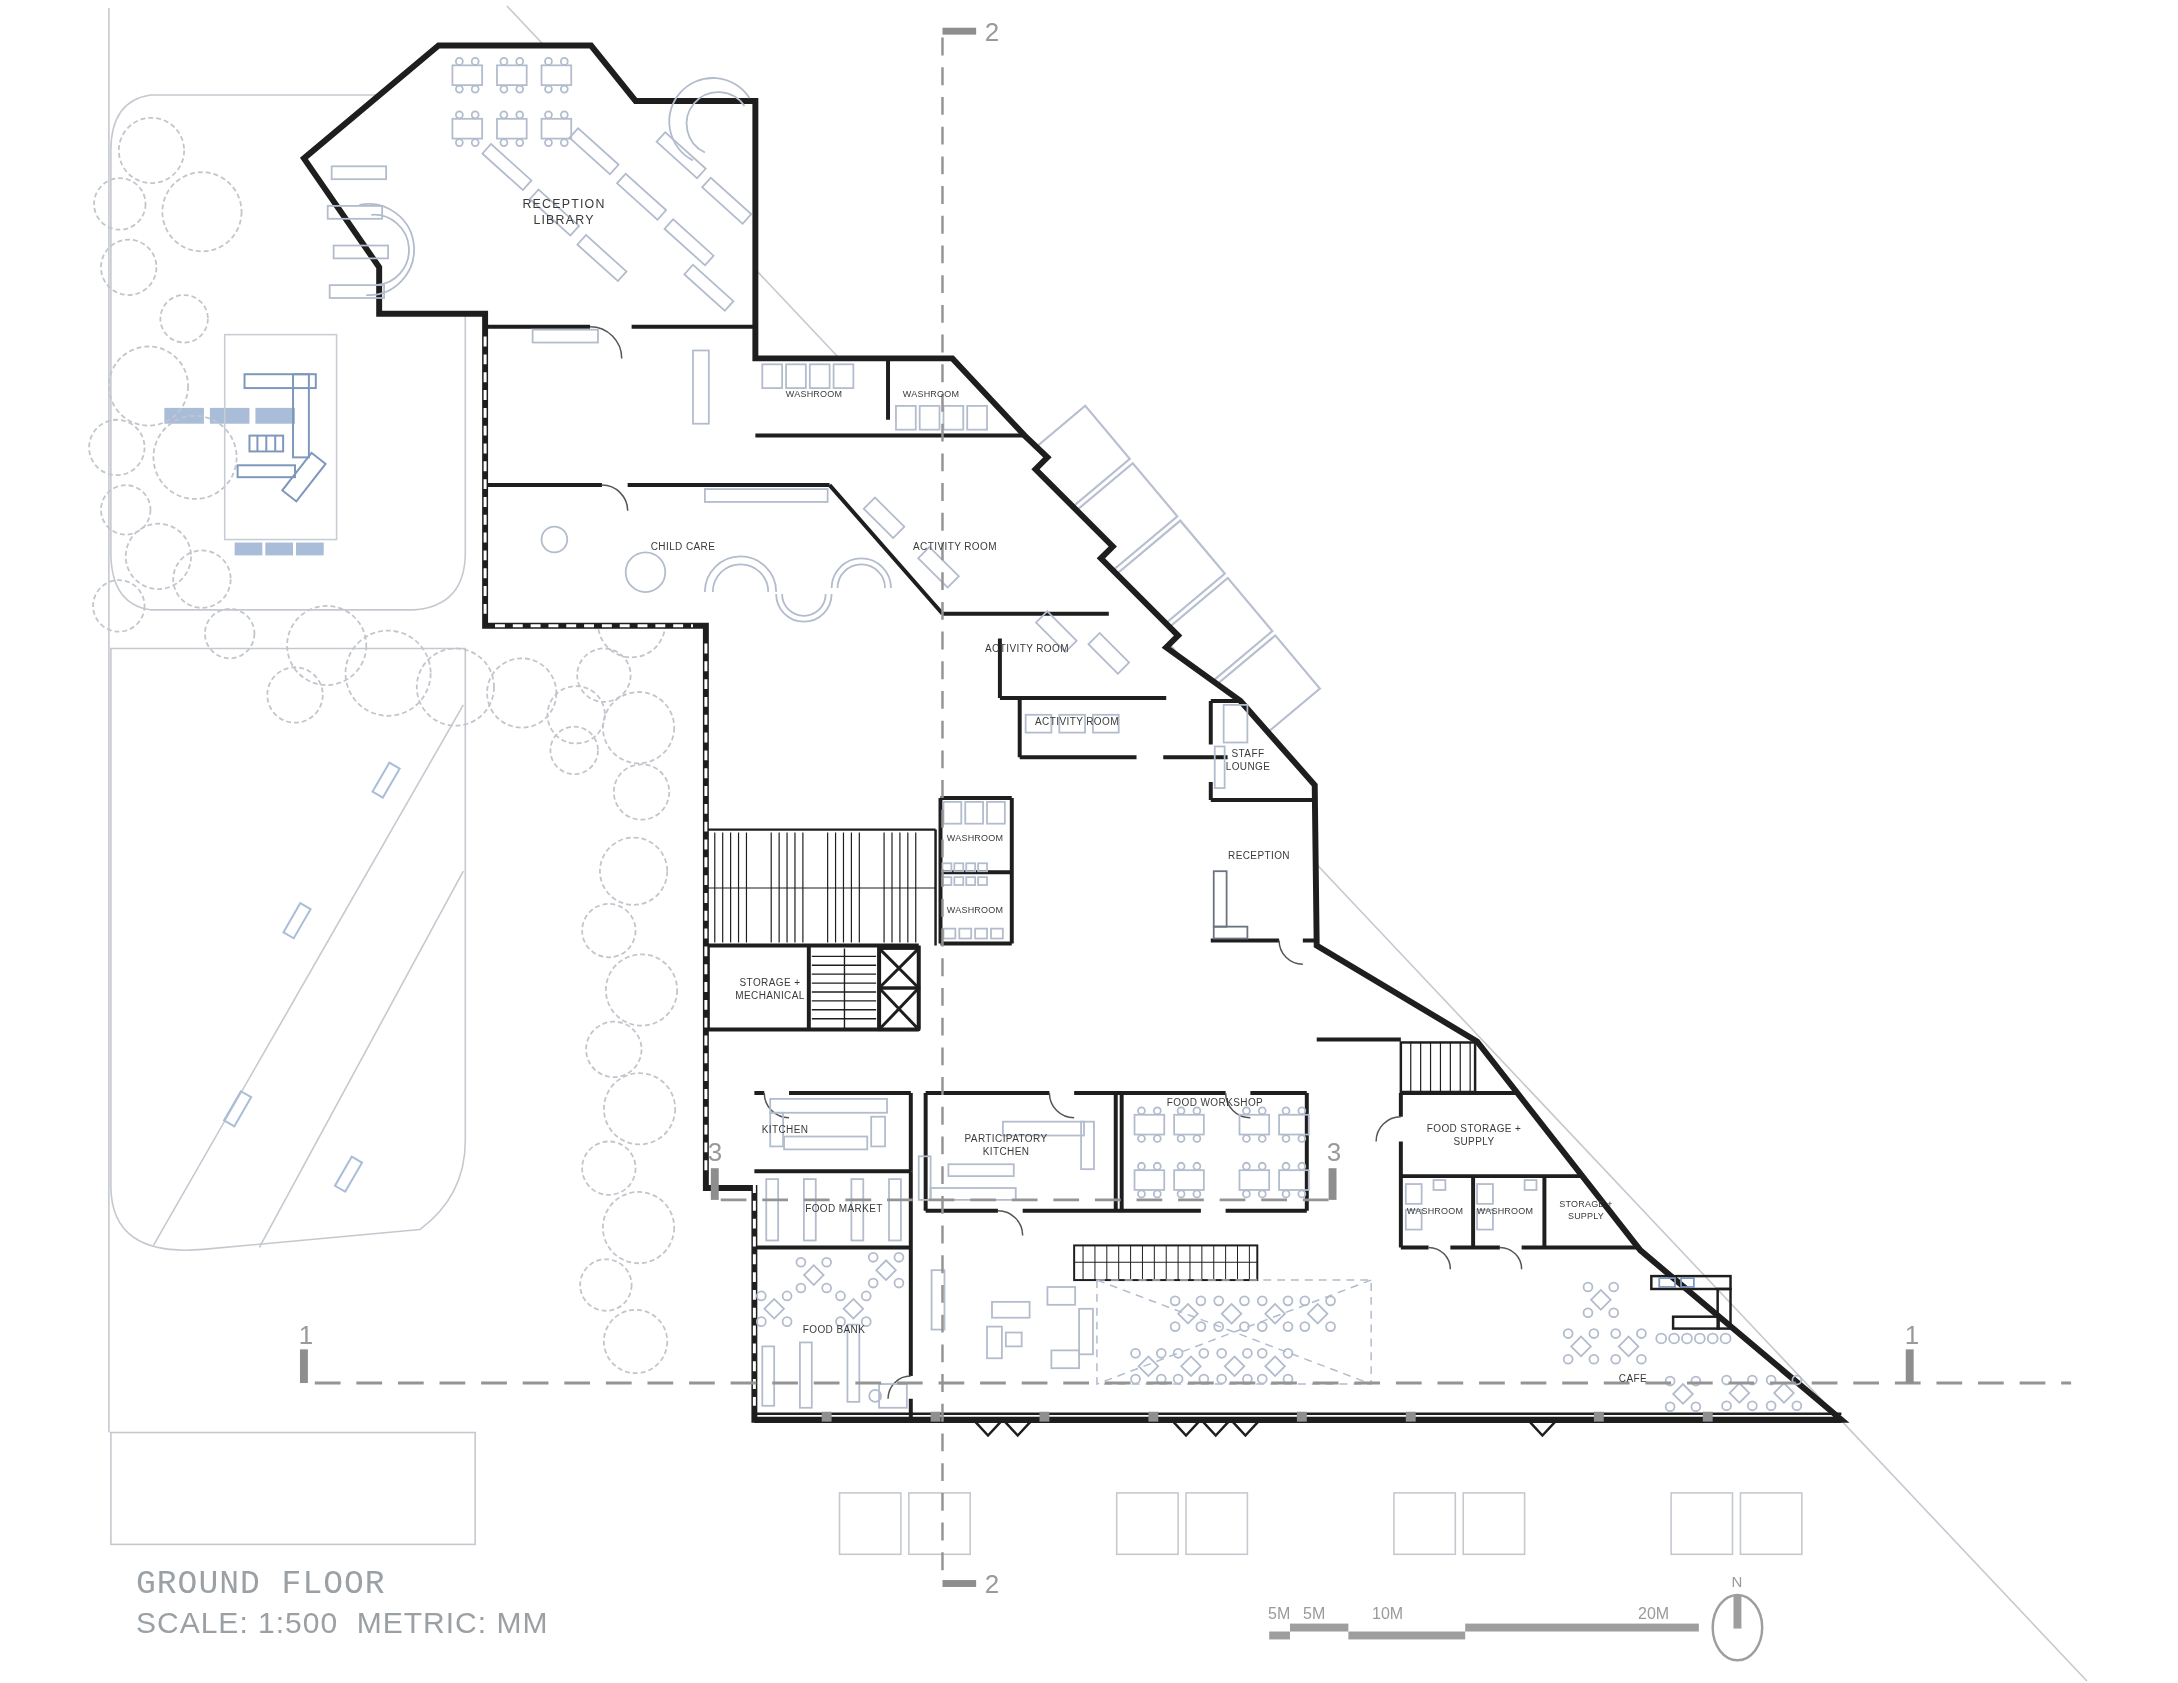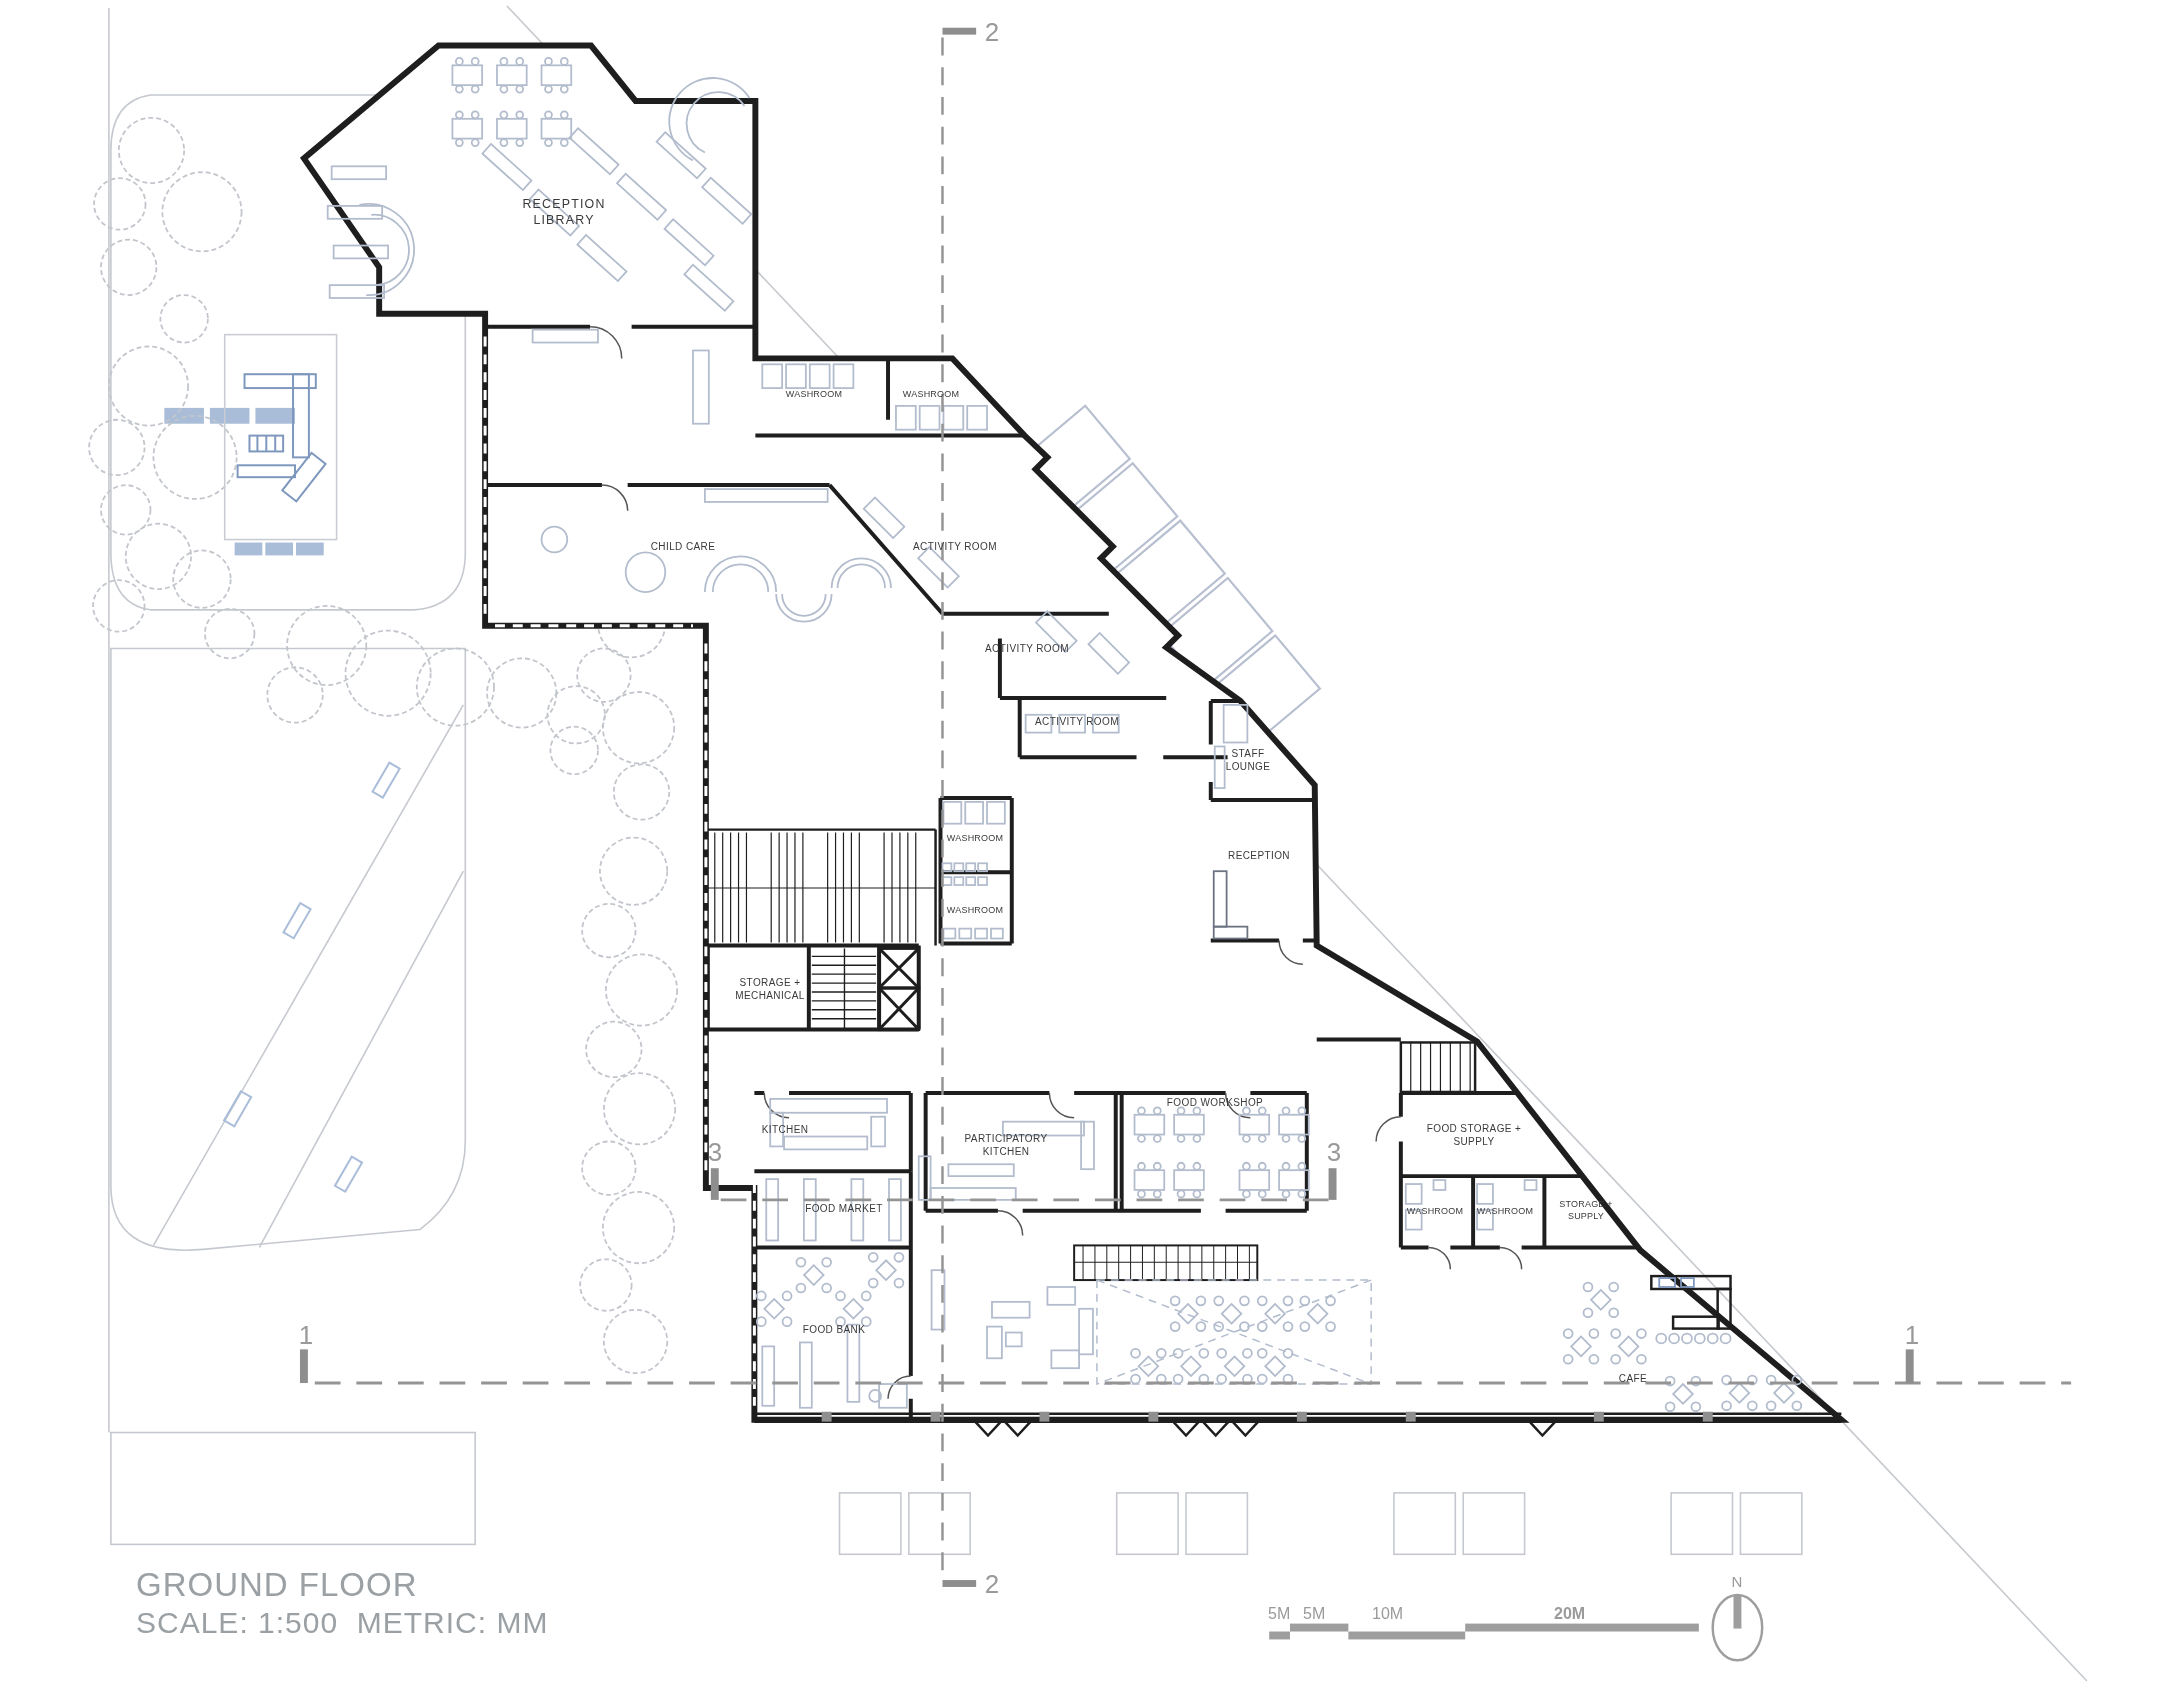--- a/index.html
+++ b/index.html
@@ -4,21 +4,21 @@
 <style>
   html,body{margin:0;padding:0;background:#fff;}
   .sheet{position:relative;width:2178px;height:1683px;background:#ffffff;overflow:hidden;
          font-family:"Liberation Sans", sans-serif;}
   .sheet svg{position:absolute;left:0;top:0;}
   .plan-label{position:absolute;transform:translate(-50%,-50%);font-size:10px;line-height:1.3;
               letter-spacing:0.4px;color:#3a3a3a;text-align:center;white-space:pre-line;}
   .plan-label.small{font-size:9px;letter-spacing:0.2px;}
   .plan-label.lib{font-size:12.4px;letter-spacing:1.2px;}
   .sec-num{position:absolute;transform:translate(-50%,-50%);color:#9a9a9a;font-size:26px;}
-  .title-1{position:absolute;left:136px;top:1566px;color:#9aa0a4;font-size:33px;letter-spacing:1px;white-space:pre;}
+  .title-1{position:absolute;left:136px;top:1566px;color:#9aa0a4;font-size:33px;letter-spacing:1px;white-space:pre;font-family:Liberation Mono, monospace;}
   .title-2{position:absolute;left:136px;top:1606px;color:#9aa0a4;font-size:30px;letter-spacing:1px;white-space:pre;}
   .scale-label{position:absolute;transform:translateY(-50%);color:#9a9a9a;font-size:16px;}
   .north-label{position:absolute;transform:translate(-50%,-50%);color:#9a9a9a;font-size:15px;}
 </style>
 </head>
 <body>
 
 <div class="sheet">
 
 <svg width="2178" height="1683" viewBox="0 0 2200 1700">
@@ -448,17 +448,17 @@
 <div class="sec-num" style="left:1912px;top:1335px;">1</div>
 <div class="sec-num" style="left:715px;top:1152px;">3</div>
 <div class="sec-num" style="left:1334px;top:1152px;">3</div>
 
 <div class="title-1">GROUND FLOOR</div>
 <div class="title-2">SCALE: 1:500  METRIC: MM</div>
 
 <span class="scale-label" style="left:1268px;top:1614px;">5M</span>
 <span class="scale-label" style="left:1303px;top:1614px;text-align:right;">5M</span>
 <span class="scale-label" style="left:1372px;top:1614px;">10M</span>
-<span class="scale-label" style="left:1554px;top:1614px;font-weight:bold;">20M</span>
+<span class="scale-label" style="left:1638px;top:1614px;">20M</span>
 <div class="north-label" style="left:1737px;top:1581px;">N</div>
 
 </div>
 
 
 </body></html>

